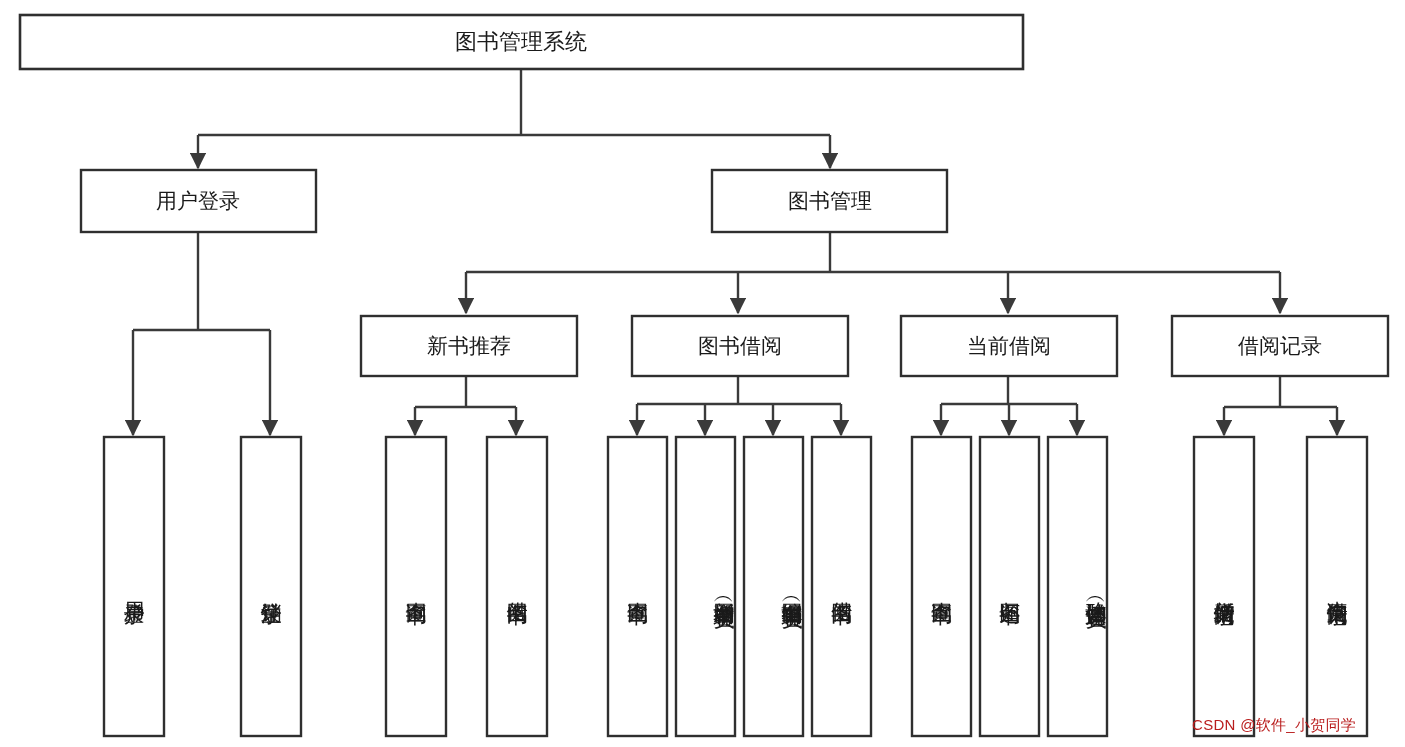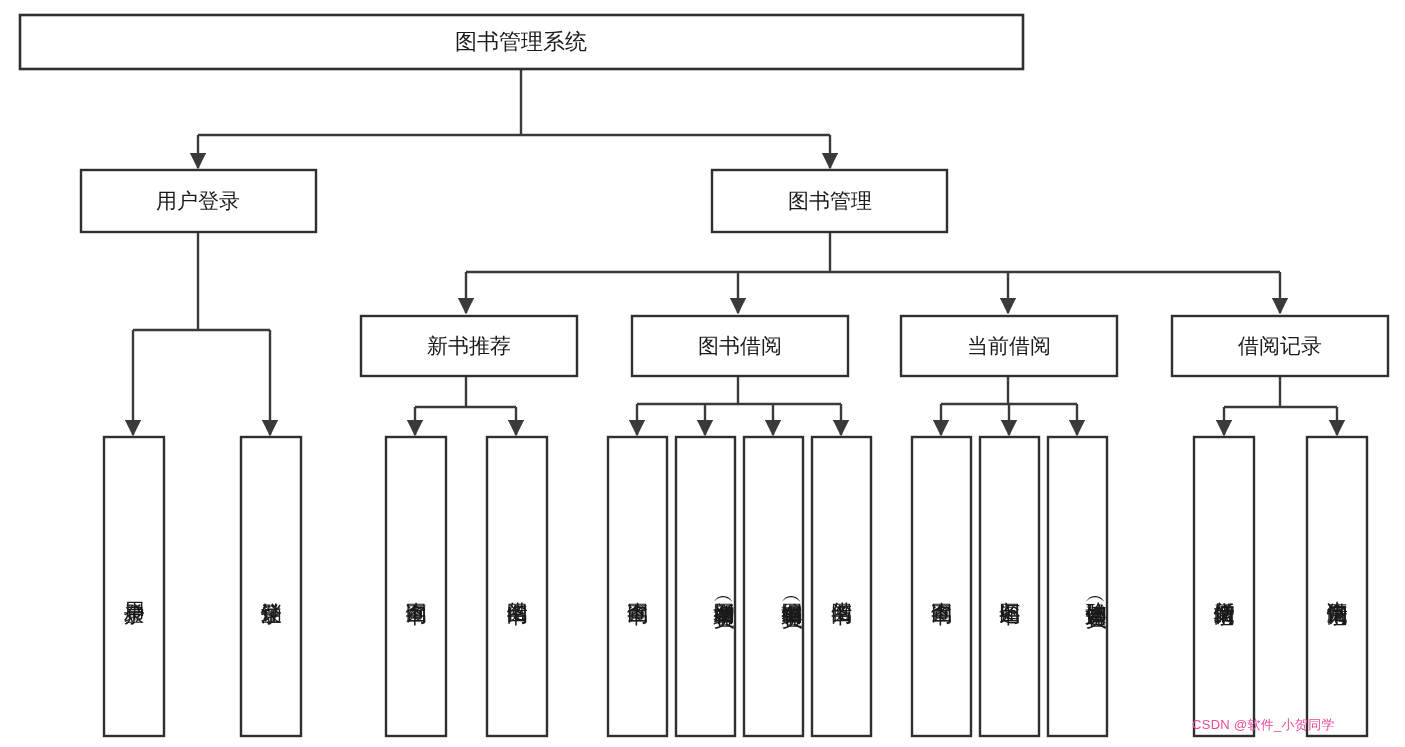--- a/index.html
+++ b/index.html
@@ -64,22 +64,22 @@
     display: flex;
     align-items: center;
     justify-content: center;
     text-align: center;
     white-space: nowrap;
     pointer-events: none;
   }
   .watermark {
     position: absolute;
     font-family: "Liberation Sans", "DejaVu Sans", sans-serif;
-    font-size: 13px;
-    color: #ec4899;
+    font-size: 15px;
+    color: #b91c1c;
     white-space: nowrap;
     letter-spacing: 0.3px;
   }
 </style>
 </head>
 <body>
 
 <div id="diagram-root">
 
   <svg id="flowchart" viewBox="0 0 1405 747">

